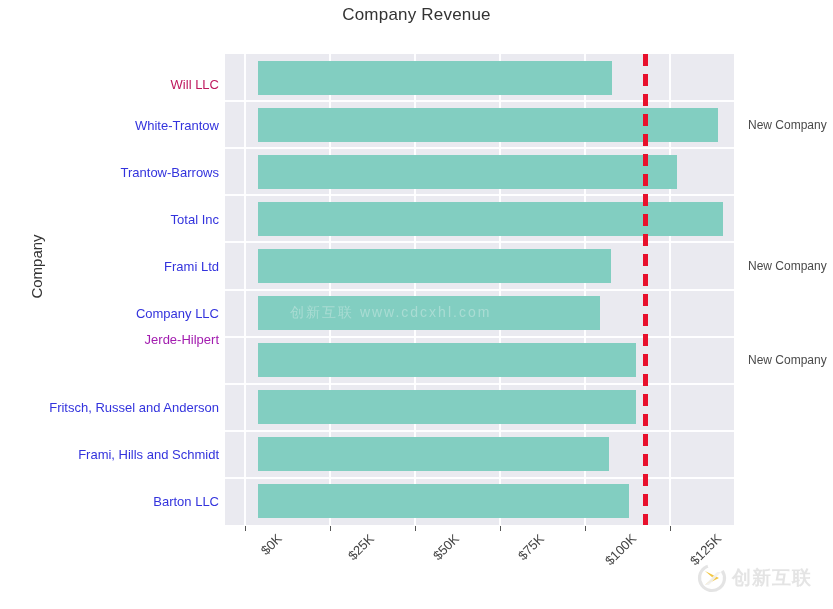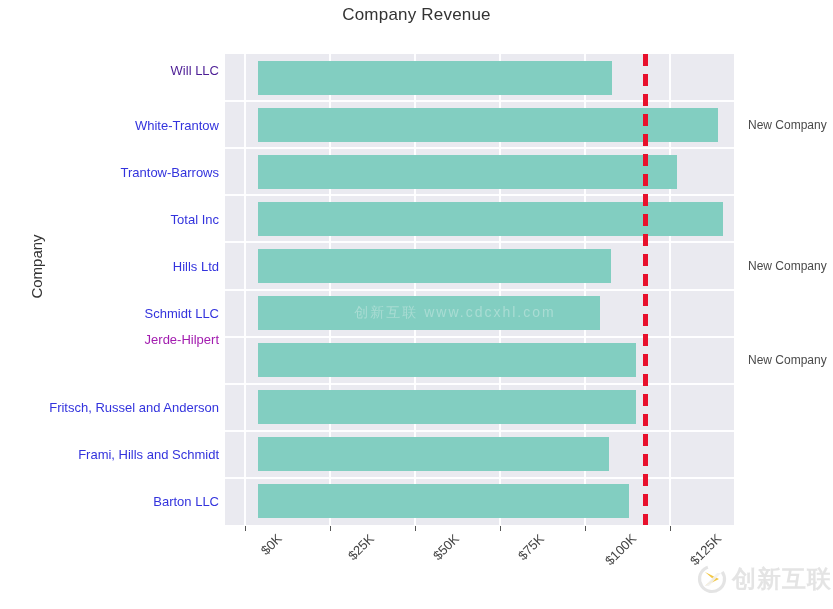--- a/index.html
+++ b/index.html
@@ -61,21 +61,21 @@
     top:0;bottom:0;
     width:5px;
     background:repeating-linear-gradient(
       to bottom,
       #e8112d 0px, #e8112d 12px,
       rgba(0,0,0,0) 12px, rgba(0,0,0,0) 20px);
   }
   #inner-watermark{
     position:absolute;
     left:65px;top:250px;width:330px;
-    text-align:center;
+    text-align:left;
     font-size:14px;
     color:#a9dcd3;
     letter-spacing:2px;
     white-space:nowrap;
     overflow:hidden;
     user-select:none;
   }
 
   
   .ytick{
@@ -117,21 +117,21 @@
   
   #watermark{
     position:absolute;left:697px;top:563px;
     display:flex;align-items:center;gap:5px;
     opacity:.9;
   }
   #watermark-mark{
     width:30px;height:30px;position:relative;flex:none;
   }
   #watermark-text{
-    font-size:24px;color:#e2e2e2;font-weight:bold;letter-spacing:1px;
+    font-size:19px;color:#e2e2e2;font-weight:bold;letter-spacing:1px;
     font-family:Liberation Sans, sans-serif;
   }
 </style>
 </head>
 <body>
 
 <div id="figure">
 
   <div id="chart-title">Company Revenue</div>
 
@@ -162,26 +162,26 @@
       <div class="bar" title="Keeling LLC" style="left: 33px; width: 342.3px; top: 242.05px; background: rgb(130, 206, 193);"></div>
       <div class="bar" title="Jerde-Hilpert" style="left: 33px; width: 378px; top: 289.15px; background: rgb(130, 206, 193);"></div>
       <div class="bar" title="Fritsch, Russel and Anderson" style="left: 33px; width: 378px; top: 336.25px; background: rgb(130, 206, 193);"></div>
       <div class="bar" title="Frami, Hills and Schmidt" style="left: 33px; width: 350.8px; top: 383.35px; background: rgb(130, 206, 193);"></div>
       <div class="bar" title="Barton LLC" style="left: 33px; width: 370.52px; top: 430.45px; background: rgb(130, 206, 193);"></div>
       <div id="threshold-line" style="left: 417.84px;"></div>
       <div id="inner-watermark" style="top: 250.05px;">创新互联 www.cdcxhl.com</div>
     </div>
 
   <div id="ytick-layer">
-      <div class="ytick" style="top: 70px; color: #4c1d95;">Will LLC</div>
+      <div class="ytick" style="top: 84px; color: #be185d;">Will LLC</div>
       <div class="ytick" style="top: 124.65px; color: rgb(51, 51, 221);">White-Trantow</div>
       <div class="ytick" style="top: 171.75px; color: rgb(51, 51, 221);">Trantow-Barrows</div>
       <div class="ytick" style="top: 218.85px; color: rgb(51, 51, 221);">Total Inc</div>
-      <div class="ytick" style="top: 265.95px; color: rgb(51, 51, 221);">Hills Ltd</div>
-      <div class="ytick" style="top: 313.05px; color: rgb(51, 51, 221);">Schmidt LLC</div>
+      <div class="ytick" style="top: 265.95px; color: rgb(51, 51, 221);">Frami Ltd</div>
+      <div class="ytick" style="top: 313.05px; color: rgb(51, 51, 221);">Company LLC</div>
       <div class="ytick" style="top: 339px; color: #a21caf;">Jerde-Hilpert</div>
       <div class="ytick" style="top: 454.35px; color: rgb(51, 51, 221);">Frami, Hills and Schmidt</div>
       <div class="ytick" style="top: 407.25px; color: rgb(51, 51, 221);">Fritsch, Russel and Anderson</div>
       <div class="ytick" style="top: 501.45px; color: rgb(51, 51, 221);">Barton LLC</div>
     </div>
   <div id="xtick-layer">
       <div class="xtickmark" style="left: 245px;"></div>
       <div class="xtick" style="left: 251px;">$0K</div>
       <div class="xtickmark" style="left: 330px;"></div>
       <div class="xtick" style="left: 336px;">$25K</div>

